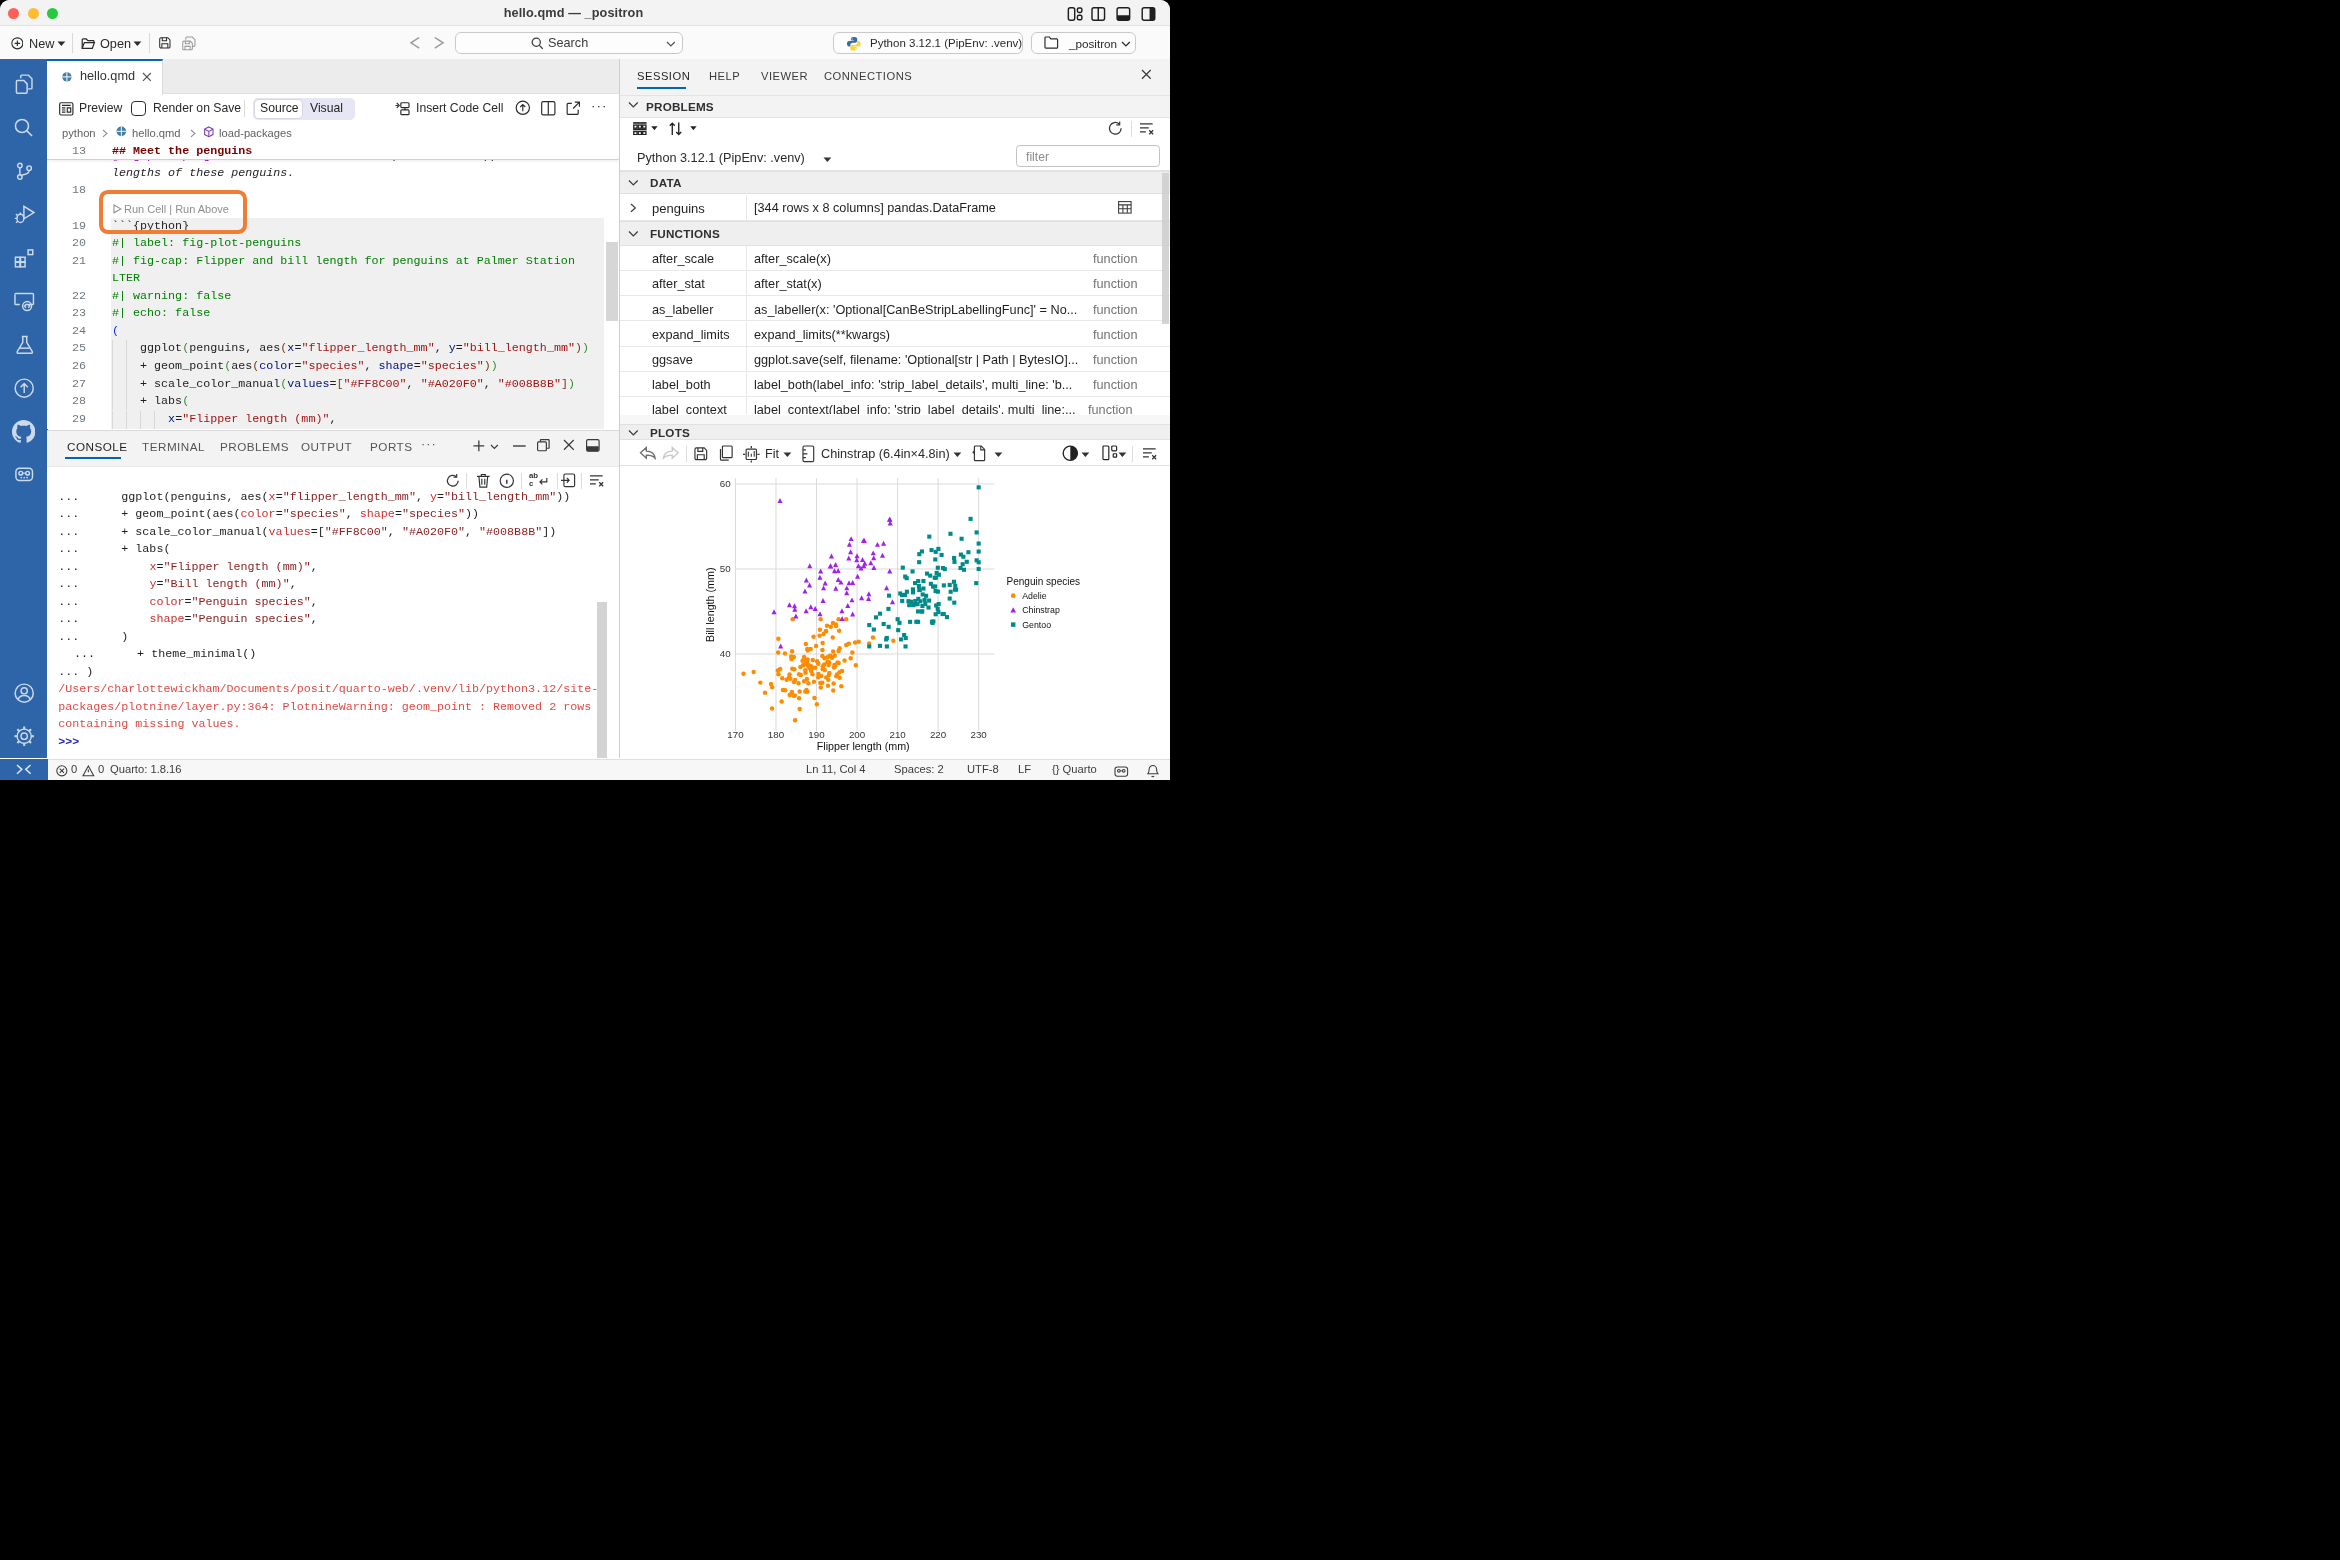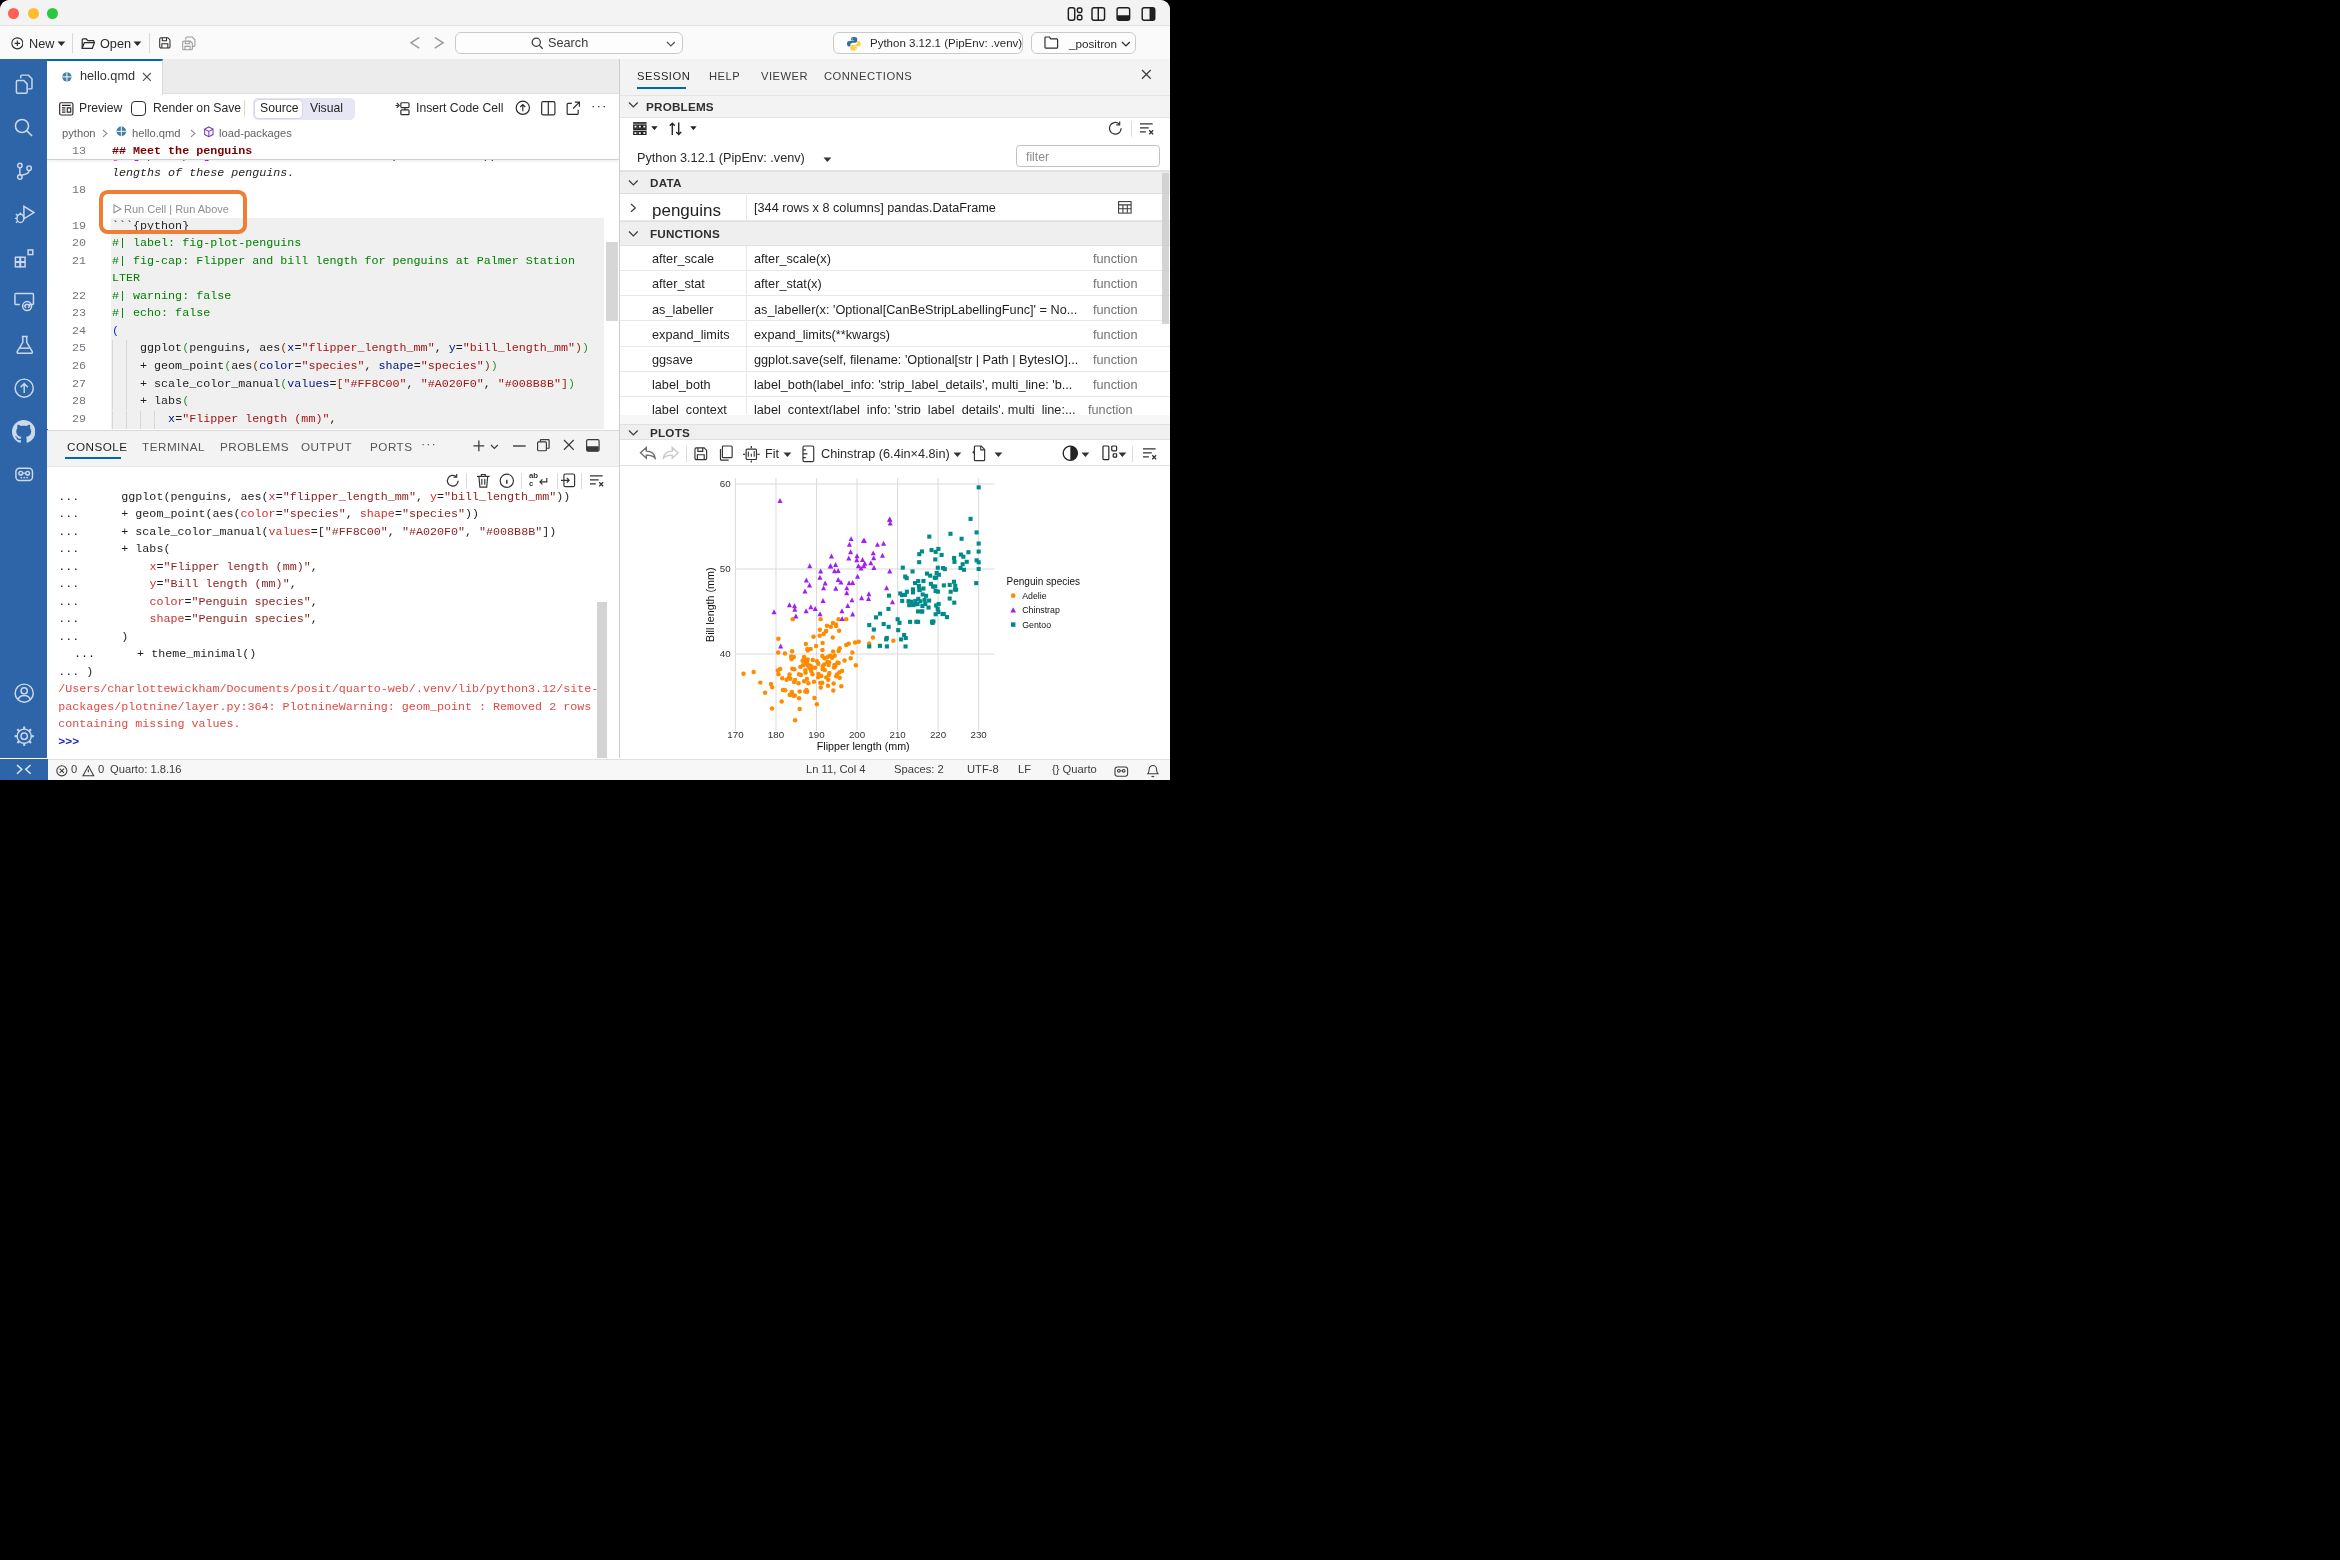--- a/index.html
+++ b/index.html
@@ -36,20 +36,21 @@
 
 #statusbar{left:0;top:759px;width:1170px;height:21.5px;background:#f7f7f7;border-top:1px solid #e0e0e0;font-size:11.2px;color:#3c3c3c}
 #remotebox{left:0;top:759px;width:48px;height:21.5px;background:#2e65a9}
 .sbitem{position:absolute;top:763px;font-size:11.2px;color:#3c3c3c}
 </style></head><body>
 <div id="win">
 <div class="abs" id="titlebar"></div>
 <div class="abs tl" style="left:8.2px;background:#ff5f57"></div>
 <div class="abs tl" style="left:27.5px;background:#febc2e"></div>
 <div class="abs tl" style="left:47px;background:#28c840"></div>
+<div class="abs" id="wtitle">hello.qmd — _positron</div>
 
 <svg class="abs" style="left:1067px;top:6.8px" width="89" height="14" viewBox="0 0 91 14.5" fill="none" stroke="#1f1f1f" stroke-width="1.5">
 <rect x="0.8" y="0.8" width="6.6" height="12.9" rx="2"></rect>
       <rect x="10.2" y="1" width="4.6" height="4.6" rx="1.4"></rect>
       <rect x="10.2" y="8.6" width="4.6" height="4.6" rx="1.4"></rect>
 <rect x="25.3" y="0.8" width="13" height="12.9" rx="2"></rect>
       <line x1="31.8" y1="1" x2="31.8" y2="13.5"></line>
 <rect x="51.3" y="0.8" width="13" height="12.9" rx="2"></rect>
       <path d="M51.4 8.6h12.8v3.2a1.9 1.9 0 0 1-1.9 1.9h-9a1.9 1.9 0 0 1-1.9-1.9z" fill="#1f1f1f" stroke="none"></path>
 <rect x="77.3" y="0.8" width="13" height="12.9" rx="2"></rect>
@@ -454,21 +455,21 @@
 <div class="abs" style="left:620px;top:170px;width:551px;height:1px;background:#e3e3e3"></div>
 <div class="sechdr" style="top:171px;height:22.6px"></div>
 <svg class="abs" style="left:628px;top:179px" width="10.7" height="7.8" viewBox="0 0 11 8" fill="none" stroke="#3b3b3b" stroke-width="1.3">
       <path d="M1 1.5l4.5 4.5L10 1.5"></path>
     </svg>
 <div class="abs" style="left:650px;top:176px;font-size:11.7px;font-weight:bold;color:#2f2f2f;letter-spacing:0.2px">DATA</div>
 <div class="frow" style="top:195px;height:26px"></div>
 <svg class="abs" style="left:630px;top:203px" width="6.8" height="9.8" viewBox="0 0 7 10" fill="none" stroke="#3b3b3b" stroke-width="1.3">
       <path d="M1 1l4.5 4L1 9"></path>
     </svg>
-<div class="abs" style="left:652px;top:201px;font-size:17px;color:#1f1f1f">penguins</div>
+<div class="abs" style="left:652px;top:201px;font-size:13px;color:#1f1f1f">penguins</div>
 <div class="abs" style="left:754px;top:201px;font-size:12.7px;color:#1f1f1f">[344 rows x 8 columns] pandas.DataFrame</div>
 <svg class="abs" style="left:1118px;top:201px" width="13.7" height="12.7" viewBox="0 0 14 13" fill="none" stroke="#3b3b3b" stroke-width="1.1">
       <rect x="0.6" y="0.6" width="12.8" height="11.8"></rect>
       <path d="M0.6 4h12.8M0.6 8h12.8M5 4v8M9.5 4v8"></path>
     </svg>
 <div class="abs" style="left:746px;top:195px;width:1px;height:26px;background:#e8e8e8"></div>
 <div class="sechdr" style="top:221px;height:25px"></div>
 <svg class="abs" style="left:628px;top:230px" width="10.7" height="7.8" viewBox="0 0 11 8" fill="none" stroke="#3b3b3b" stroke-width="1.3">
       <path d="M1 1.5l4.5 4.5L10 1.5"></path>
     </svg>

